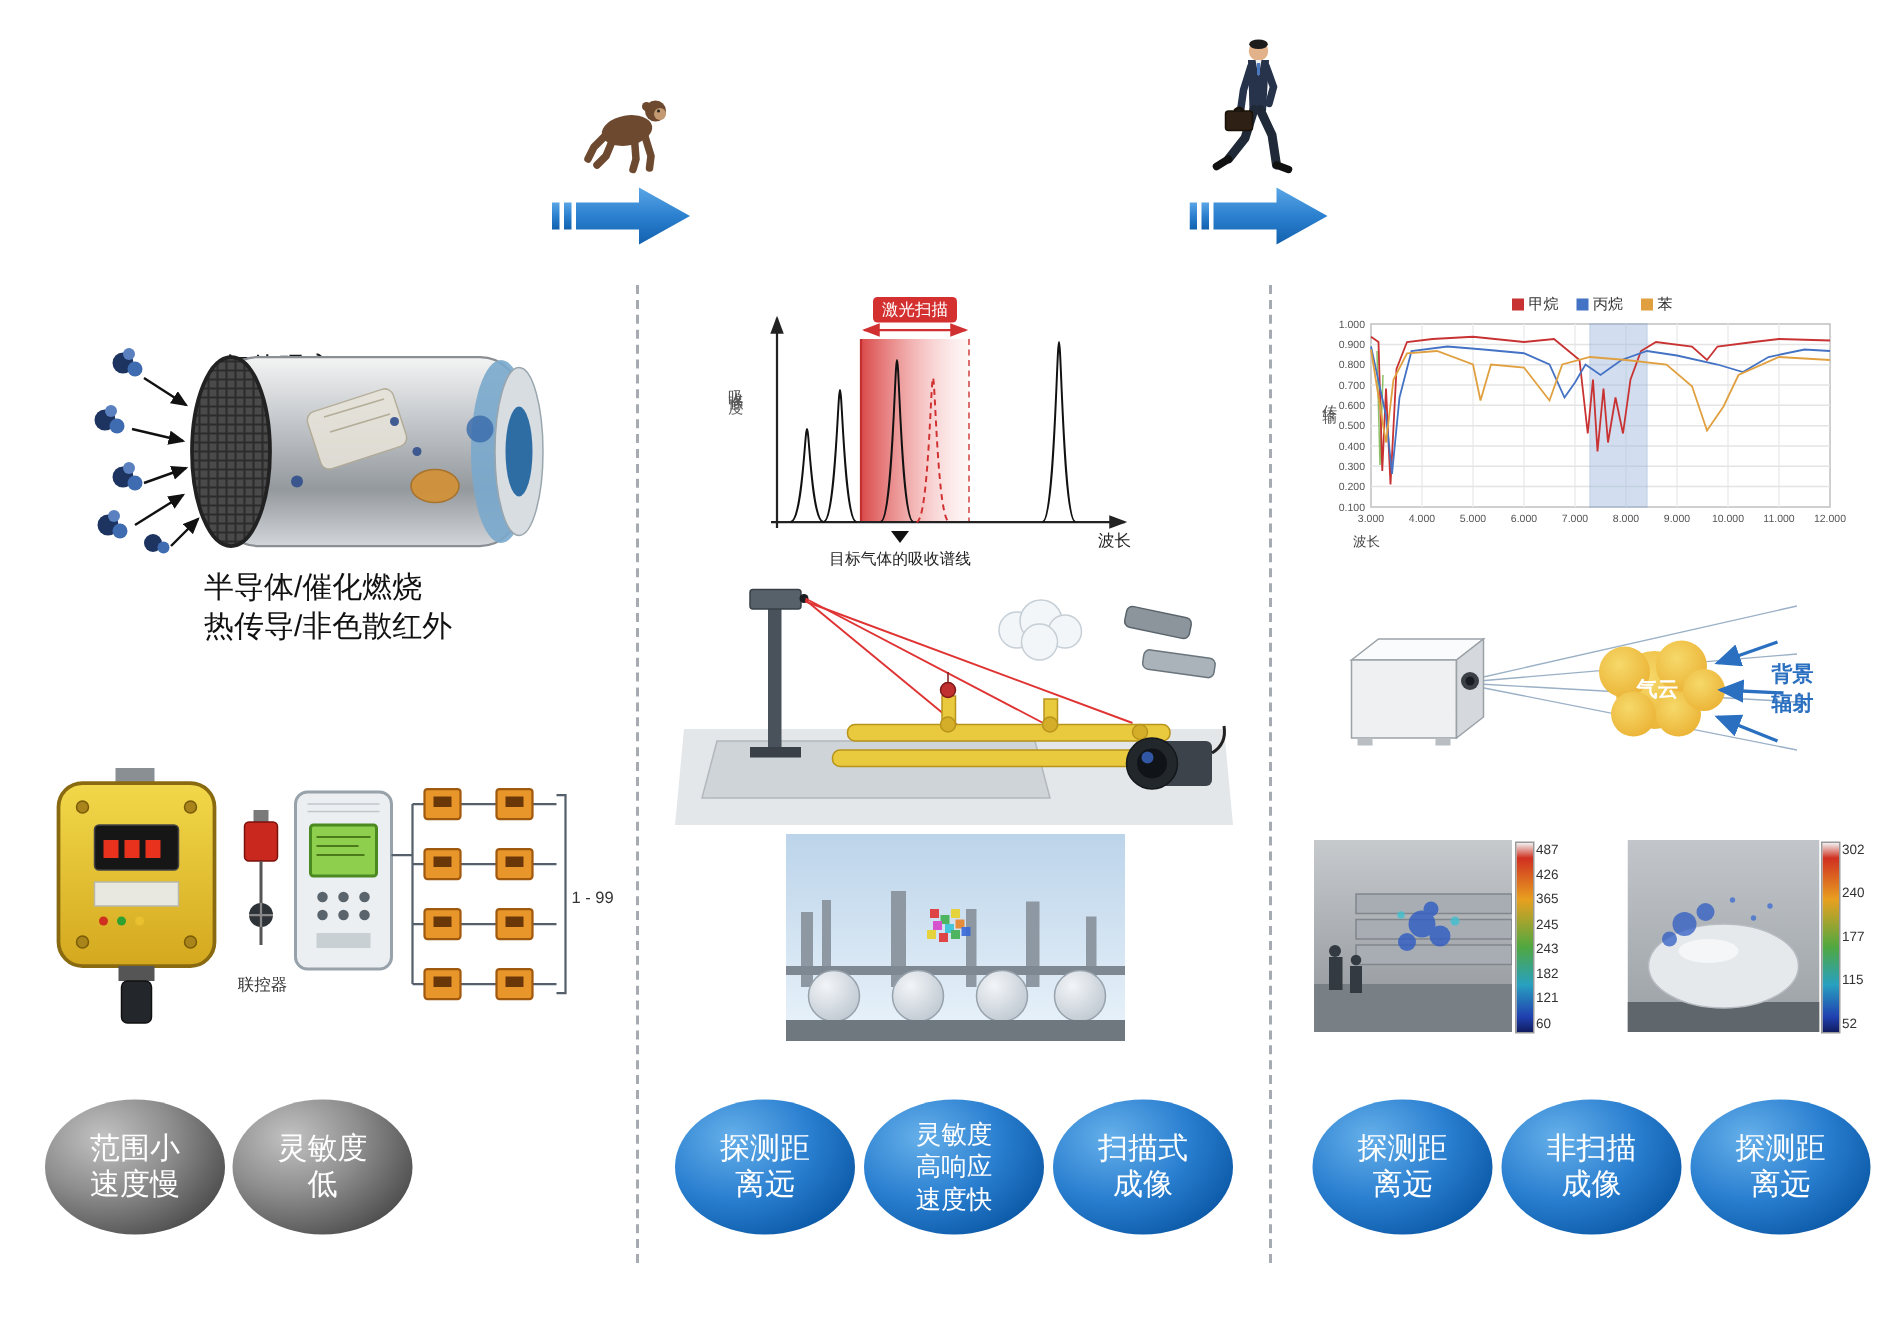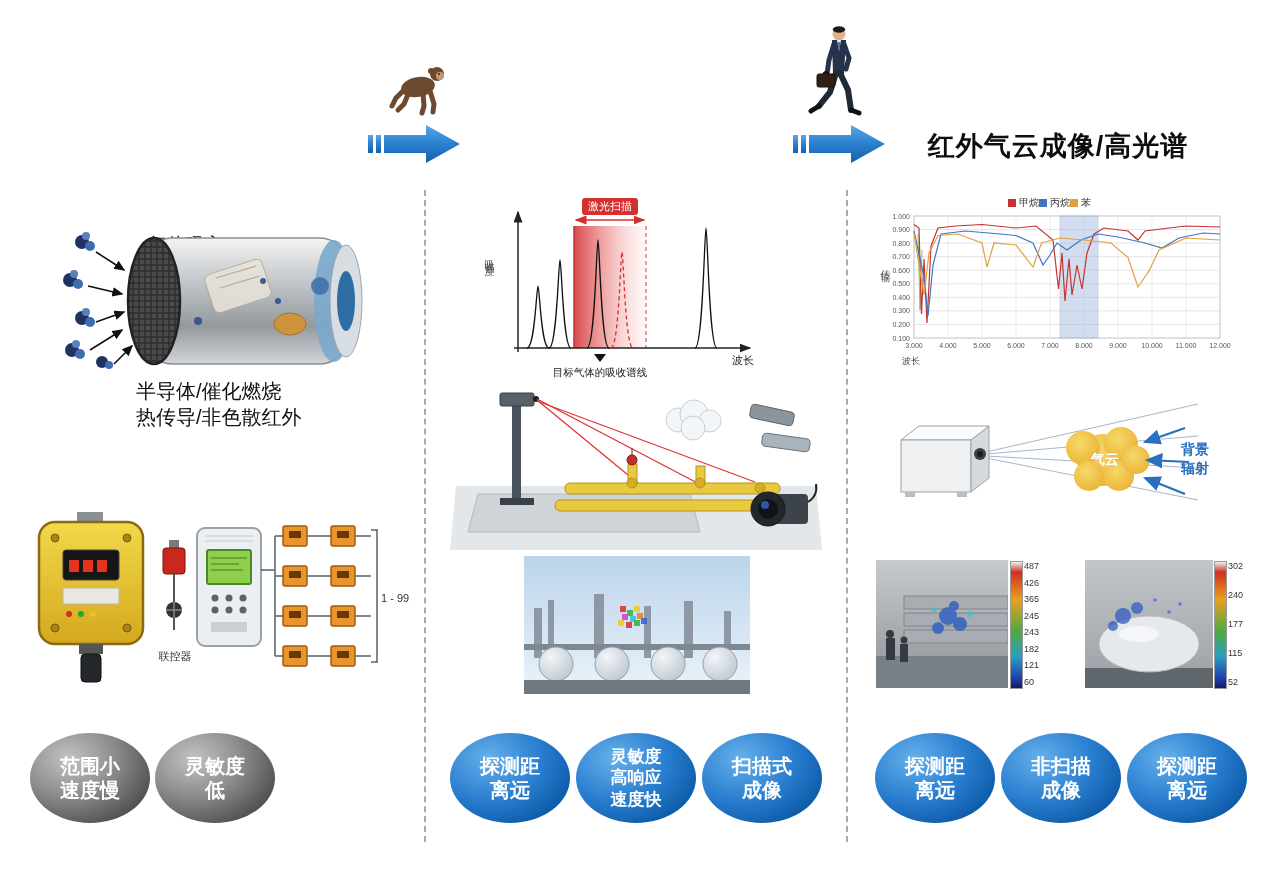--- a/index.html
+++ b/index.html
@@ -19,35 +19,35 @@
   .sep1{left:424px;} .sep2{left:846px;}
   
   .gas-intake{position:absolute;left:148px;top:208px;font-size:19px;color:#1a1a1a;margin-top:24px;}
   .caption{position:absolute;left:136px;font-size:20px;color:#111;}
   .cap1{top:378px;} .cap2{top:404px;}
   .sensor-svg{position:absolute;left:58px;top:226px;width:322px;height:150px;}
   .detector-svg{position:absolute;left:25px;top:510px;width:392px;height:192px;}
   
   .badge{position:absolute;top:733px;width:120px;height:90px;border-radius:50%;
          display:flex;flex-direction:column;align-items:center;justify-content:center;
-         color:#fff;font-weight:bold;font-size:20px;line-height:1.2;text-align:center;}
+         color:#fff;font-weight:normal;font-size:20px;line-height:1.2;text-align:center;}
   .badge.gray{background:radial-gradient(ellipse at 32% 28%, #c2c2c2 0%, #8e8e8e 40%, #565656 75%, #2e2e2e 100%);}
   .badge.blue{background:radial-gradient(ellipse at 32% 28%, #66b0ea 0%, #2a7fd0 45%, #0c5aa8 80%, #084a90 100%);}
   .badge.small-text{font-size:17px;line-height:1.25;}
   
   .mchart{position:absolute;left:478px;top:196px;width:292px;height:196px;}
   .vlabel{position:absolute;writing-mode:vertical-rl;text-orientation:upright;
           font-size:10px;color:#555;letter-spacing:2px;}
   .vl-mid{left:482px;top:252px;}
   .vl-right{left:878px;top:262px;}
   .laser-svg{position:absolute;left:450px;top:390px;width:372px;height:160px;}
   .refinery-svg{position:absolute;left:524px;top:556px;width:226px;height:138px;}
   
   .rchart{position:absolute;left:872px;top:190px;width:362px;height:190px;}
-  .legend{position:absolute;left:1008px;top:196px;display:flex;align-items:center;
+  .legend{position:absolute;left:1008px;top:196px;display:flex;gap:12px;align-items:center;
           font-size:10px;color:#333;}
   .legend .item{display:flex;align-items:center;gap:3px;}
   .legend .sw{width:8px;height:8px;display:inline-block;}
   .sw-methane{background:#c83232;} .sw-propane{background:#4472c4;} .sw-benzene{background:#e0a040;}
   .cloud-svg{position:absolute;left:893px;top:398px;width:310px;height:130px;}
   .radiation-label{position:absolute;left:1178px;top:440px;width:34px;font-size:14px;font-weight:bold;
                    color:#2a6fc0;line-height:1.35;text-align:center;}
   .thermal1{position:absolute;left:876px;top:560px;width:132px;height:128px;}
   .thermal2{position:absolute;left:1085px;top:560px;width:128px;height:128px;}
   .scalebar{position:absolute;top:561px;width:11px;height:126px;border:1px solid #999;
@@ -55,21 +55,20 @@
   .sb1{left:1010px;} .sb2{left:1214px;}
   .scale-col{position:absolute;top:561px;height:126px;width:26px;display:flex;flex-direction:column;
              justify-content:space-between;font-size:9px;color:#333;}
   .sc1{left:1024px;} .sc2{left:1228px;}
 </style>
 </head>
 <body>
 
 <div class="canvas">
 
-  <div class="stage-title t3">红外气云成像/高光谱</div>
 
   <svg class="h-arrow a1" viewBox="0 0 94 40">
     <defs>
       <linearGradient id="agrad1" x1="0" y1="0" x2="0" y2="1">
         <stop offset="0" stop-color="#5aa6e6"></stop>
           <stop offset="0.5" stop-color="#2b80cf"></stop>
           <stop offset="1" stop-color="#1261ae"></stop>
       </linearGradient>
     </defs>
     <rect x="0" y="11" width="5" height="18" fill="url(#agrad1)"></rect>

